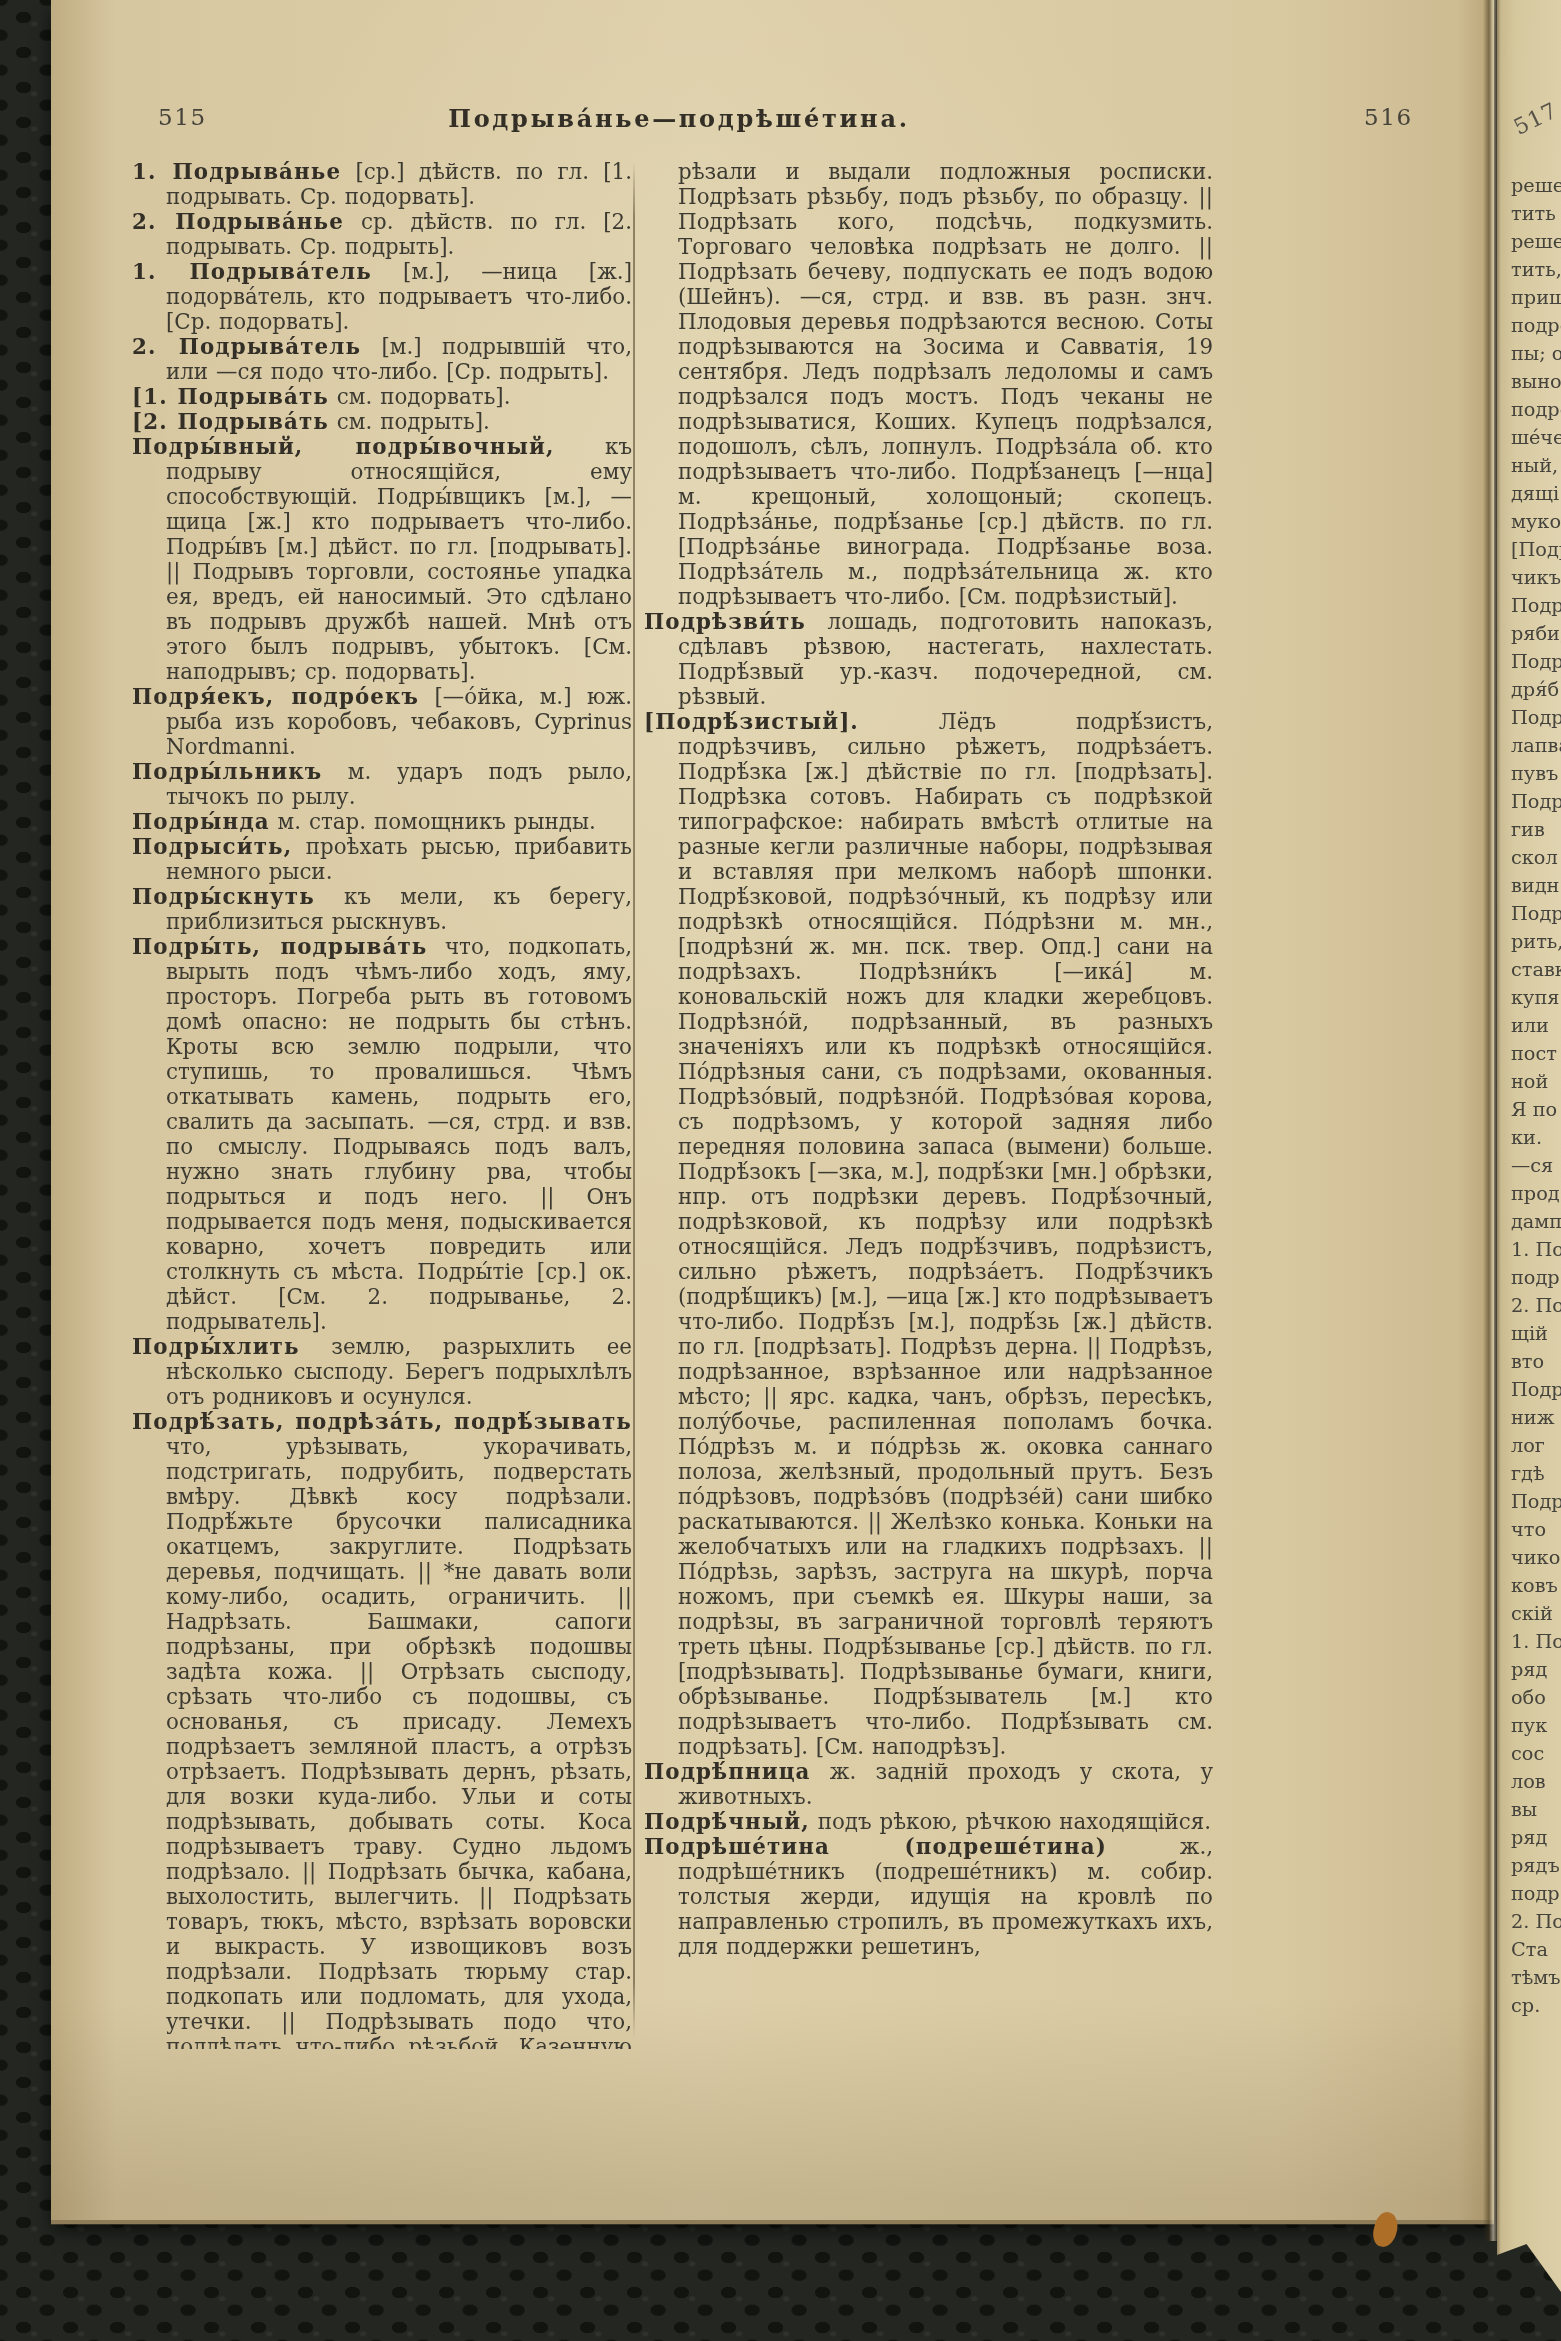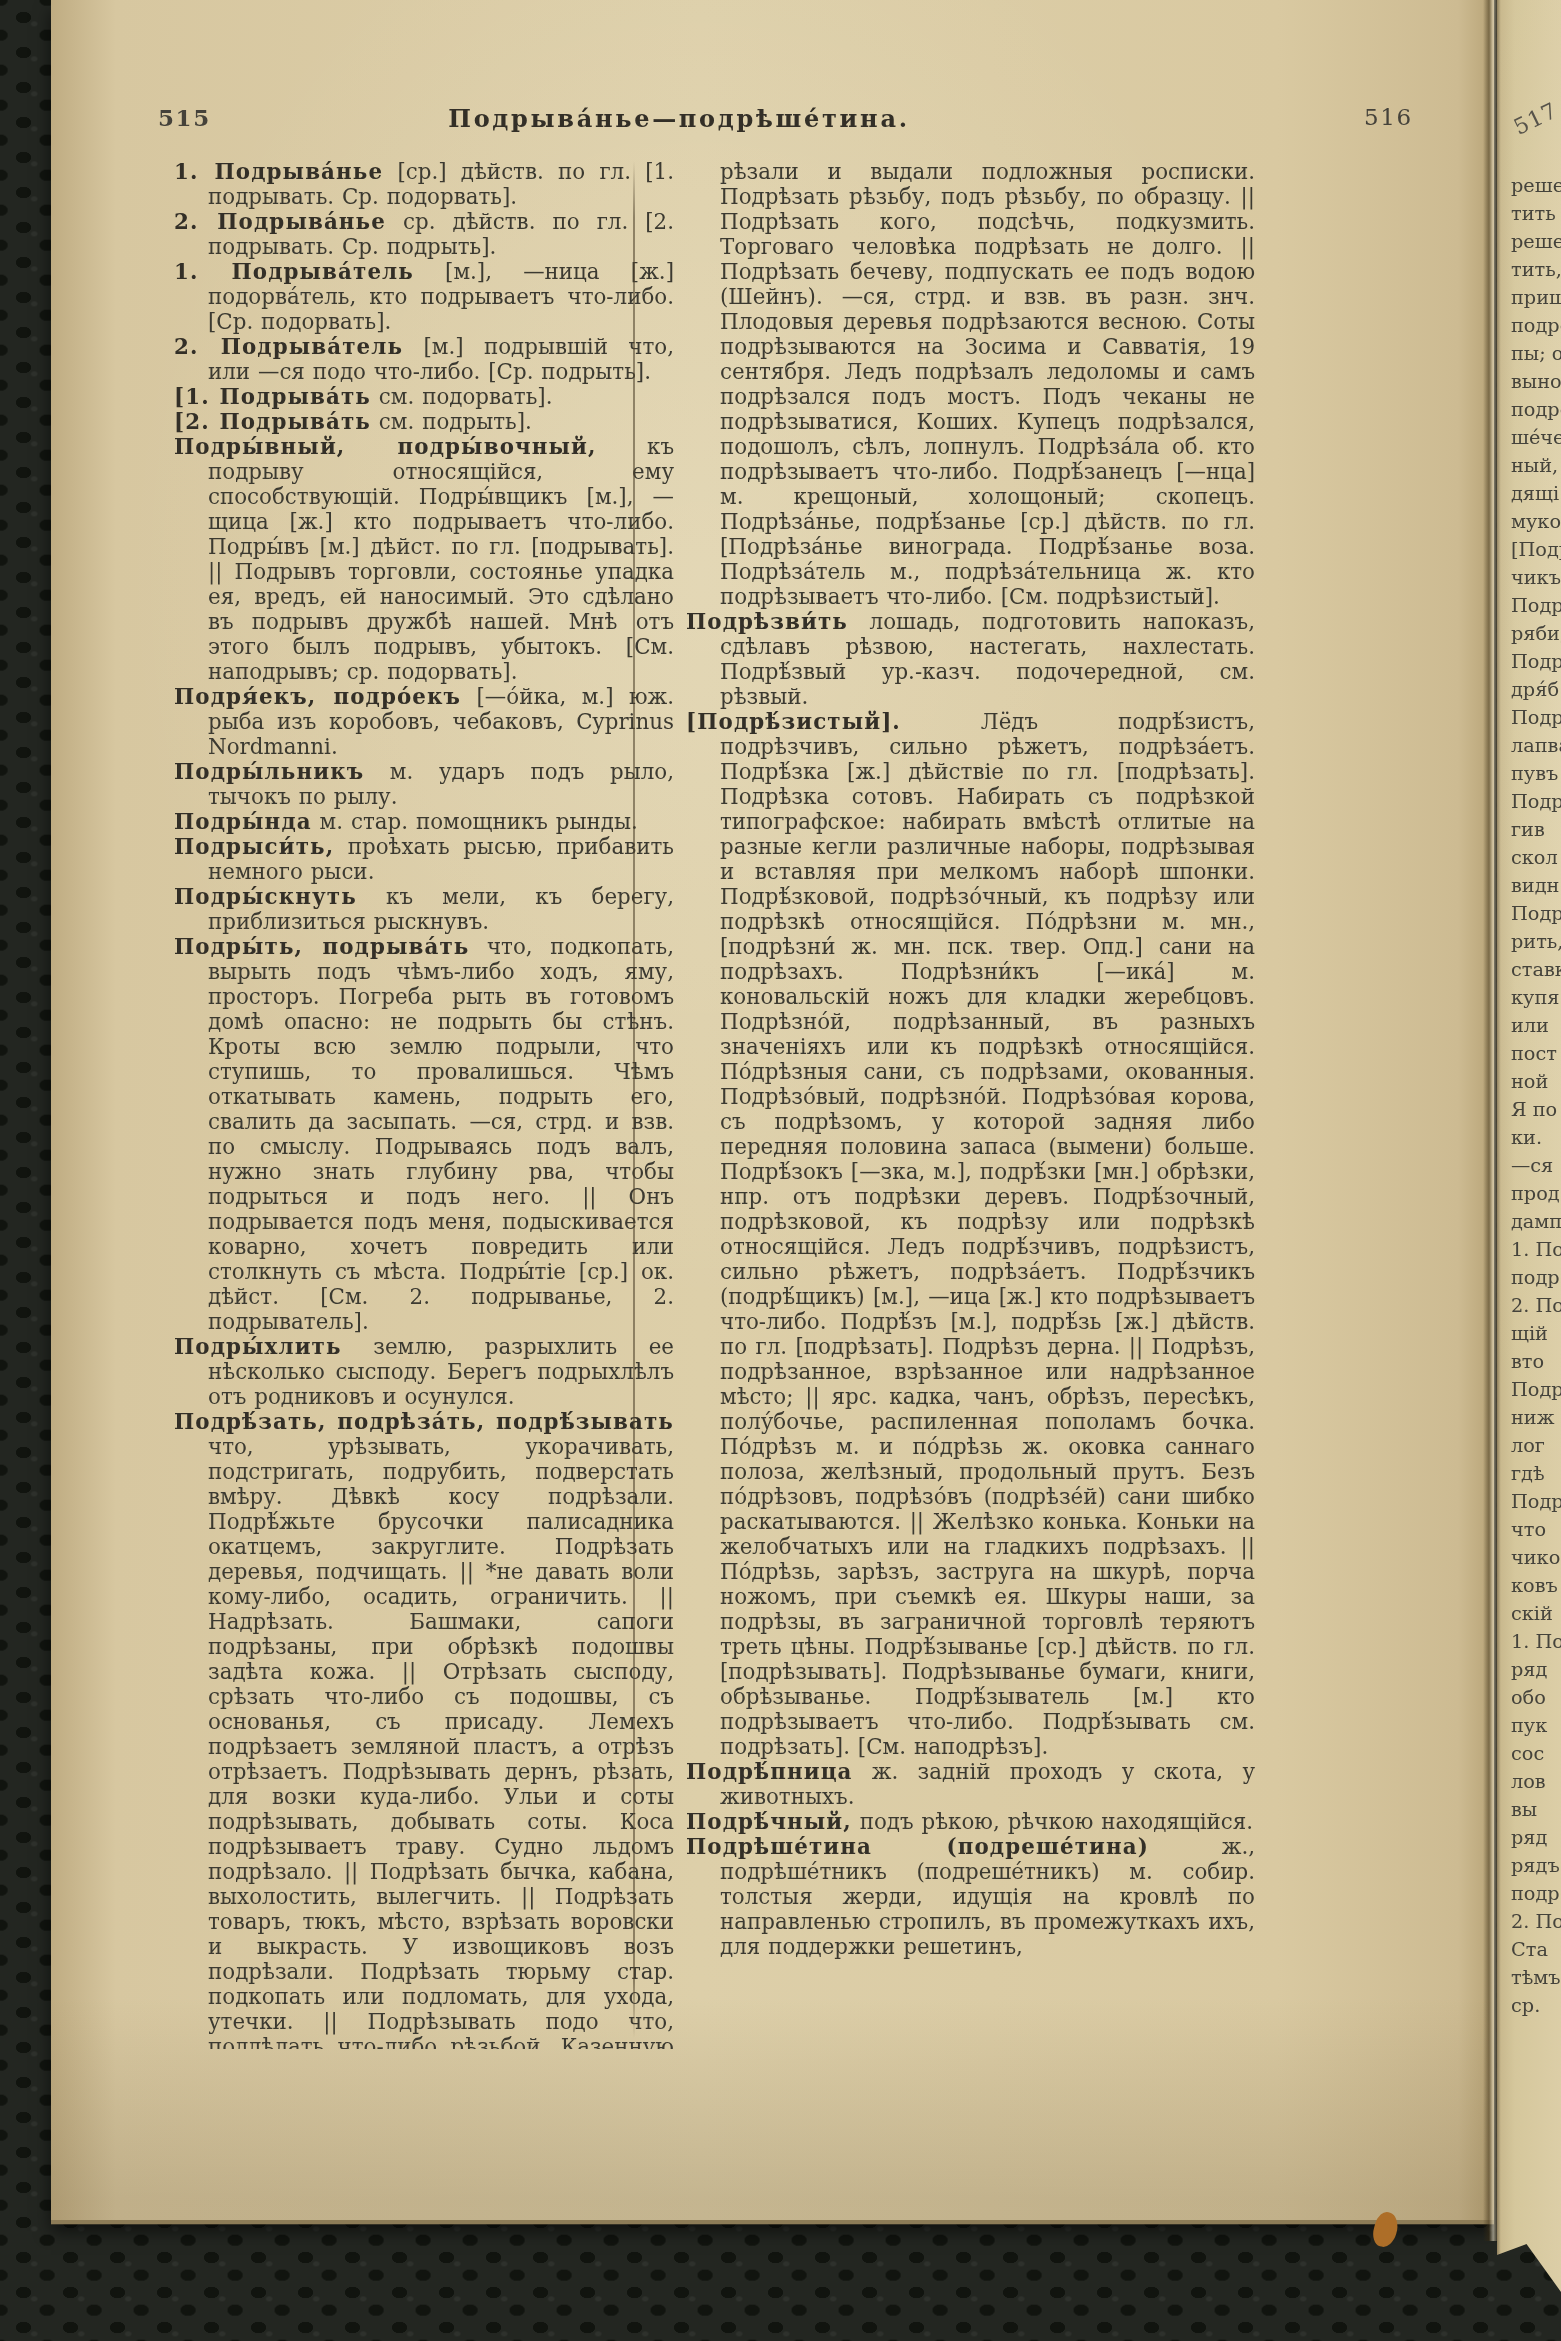--- a/index.html
+++ b/index.html
@@ -32,29 +32,29 @@
     position:absolute;left:51px;top:0;width:1443px;height:2220px;
     background:
       linear-gradient(180deg, rgba(0,0,0,0) 90%, rgba(110,90,55,.22) 99%),
       radial-gradient(ellipse 804px 1019px at 45% 26%, rgba(255,252,238,.18), rgba(0,0,0,0) 72%),
       linear-gradient(90deg,#bfac82 0%,#d7c7a0 4.5%,#ddcfa9 45%,#d9c9a1 85%,#cdbb92 97.5%,#b7a376 100%),
       var(--paper);
     box-shadow:0 4.3px 0 #8d7c57, 0 10.7px 16px rgba(0,0,0,.6);
   }
   .page-header{position:absolute;left:0;top:104px;width:1443px;height:33px;color:var(--ink);}
   .pgnum{position:absolute;top:0;font-size:23px;letter-spacing:1.6px;color:#45423a;}
-  .pgnum-left{left:107px;font-weight:bold;}
+  .pgnum-left{left:107px;}
   .pgnum-right{left:1313px;}
   .running-title{
     position:absolute;left:628px;top:0;transform:translateX(-50%);
     font-weight:bold;font-size:24px;letter-spacing:2.7px;white-space:nowrap;color:var(--ink-bold);
   }
   .column{
     position:absolute;top:159px;height:1890px;overflow:hidden;
-    color:var(--ink);text-align:justify;margin-left:42px;
+    color:var(--ink);text-align:justify;
   }
   .column-left{left:81px;width:500px;}
   .column-right{left:593px;width:569px;}
   .entry{
     margin:0;padding-left:34px;text-indent:-34px;
     font-size:21.4px;line-height:25px;word-spacing:1.1px;
   }
   .entry b{font-weight:bold;letter-spacing:1.1px;color:var(--ink-bold);}
   .entry.cont{text-indent:0;}
   .column-divider{

